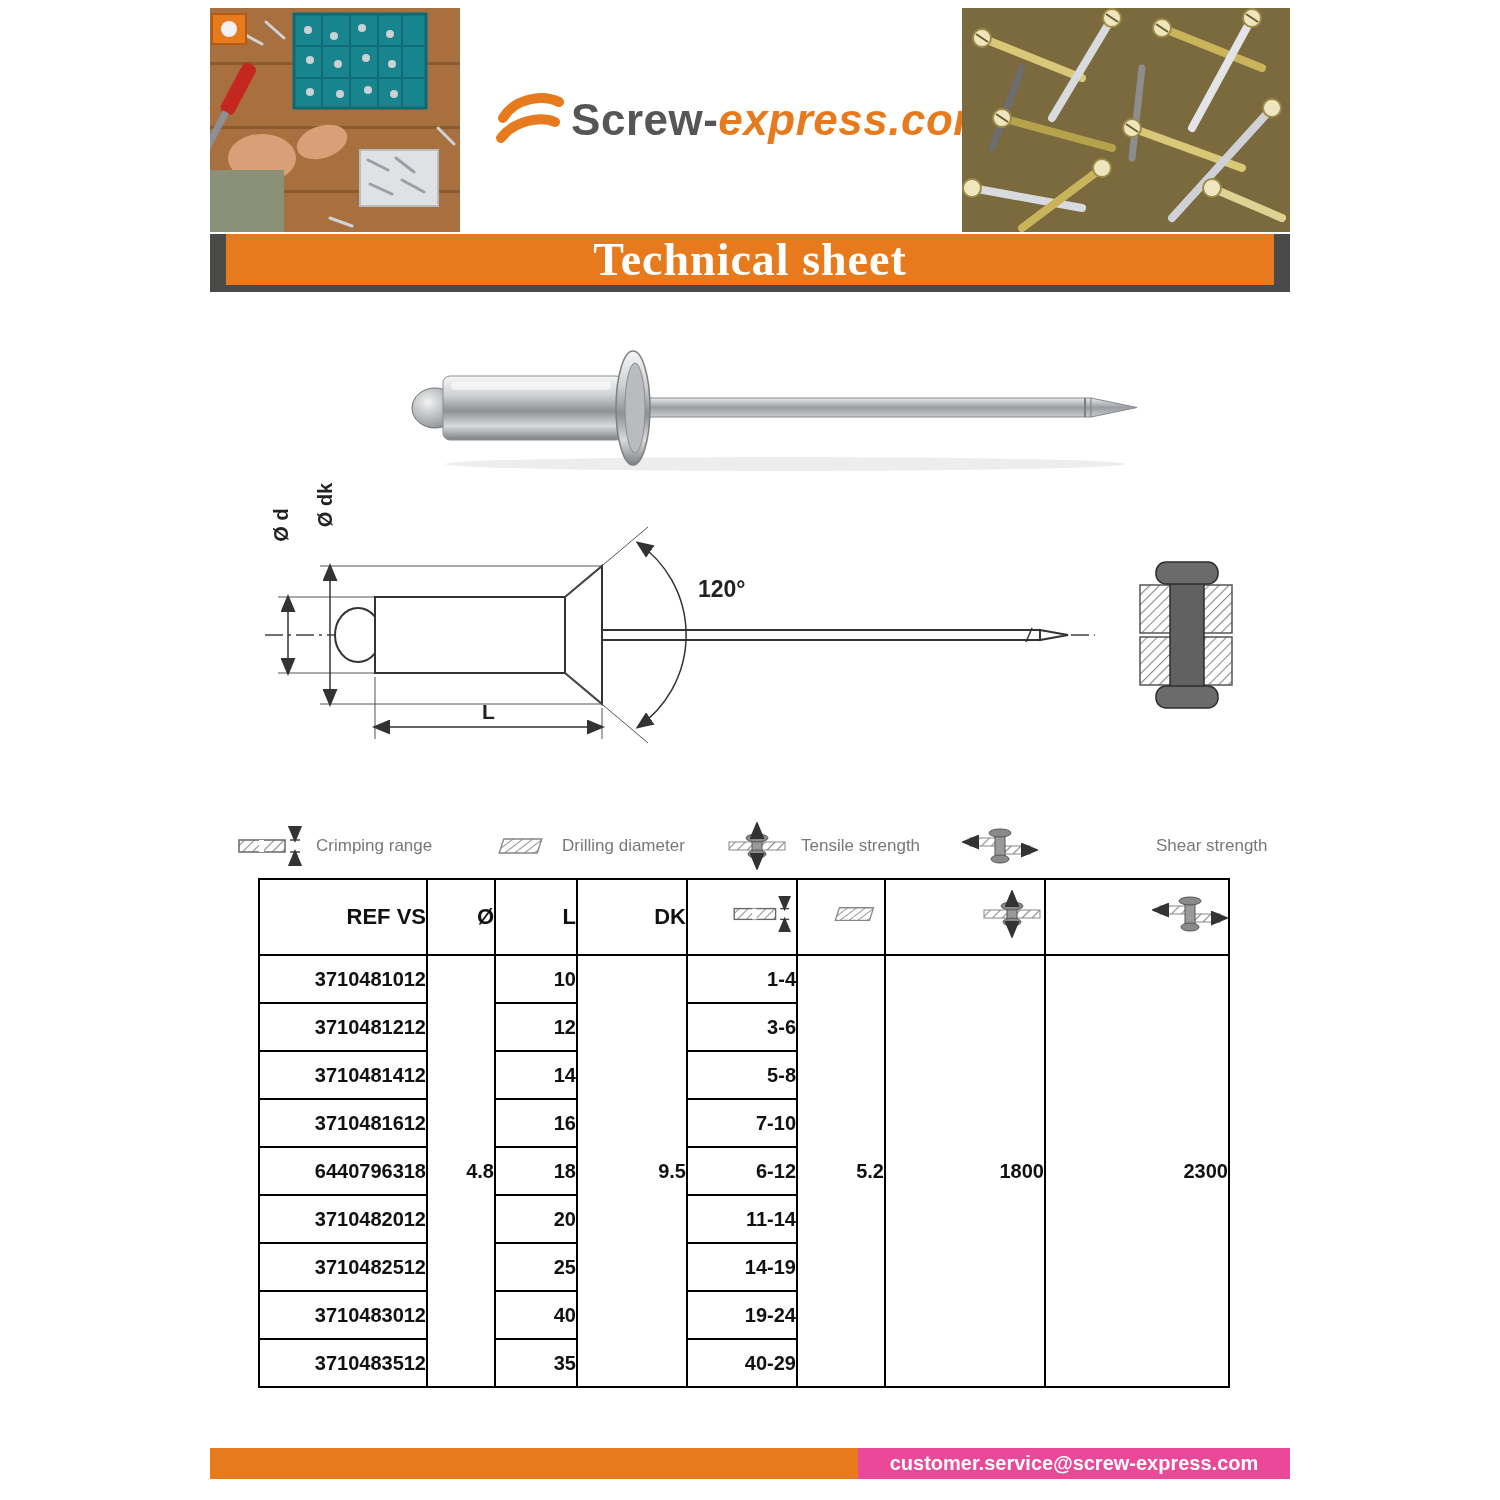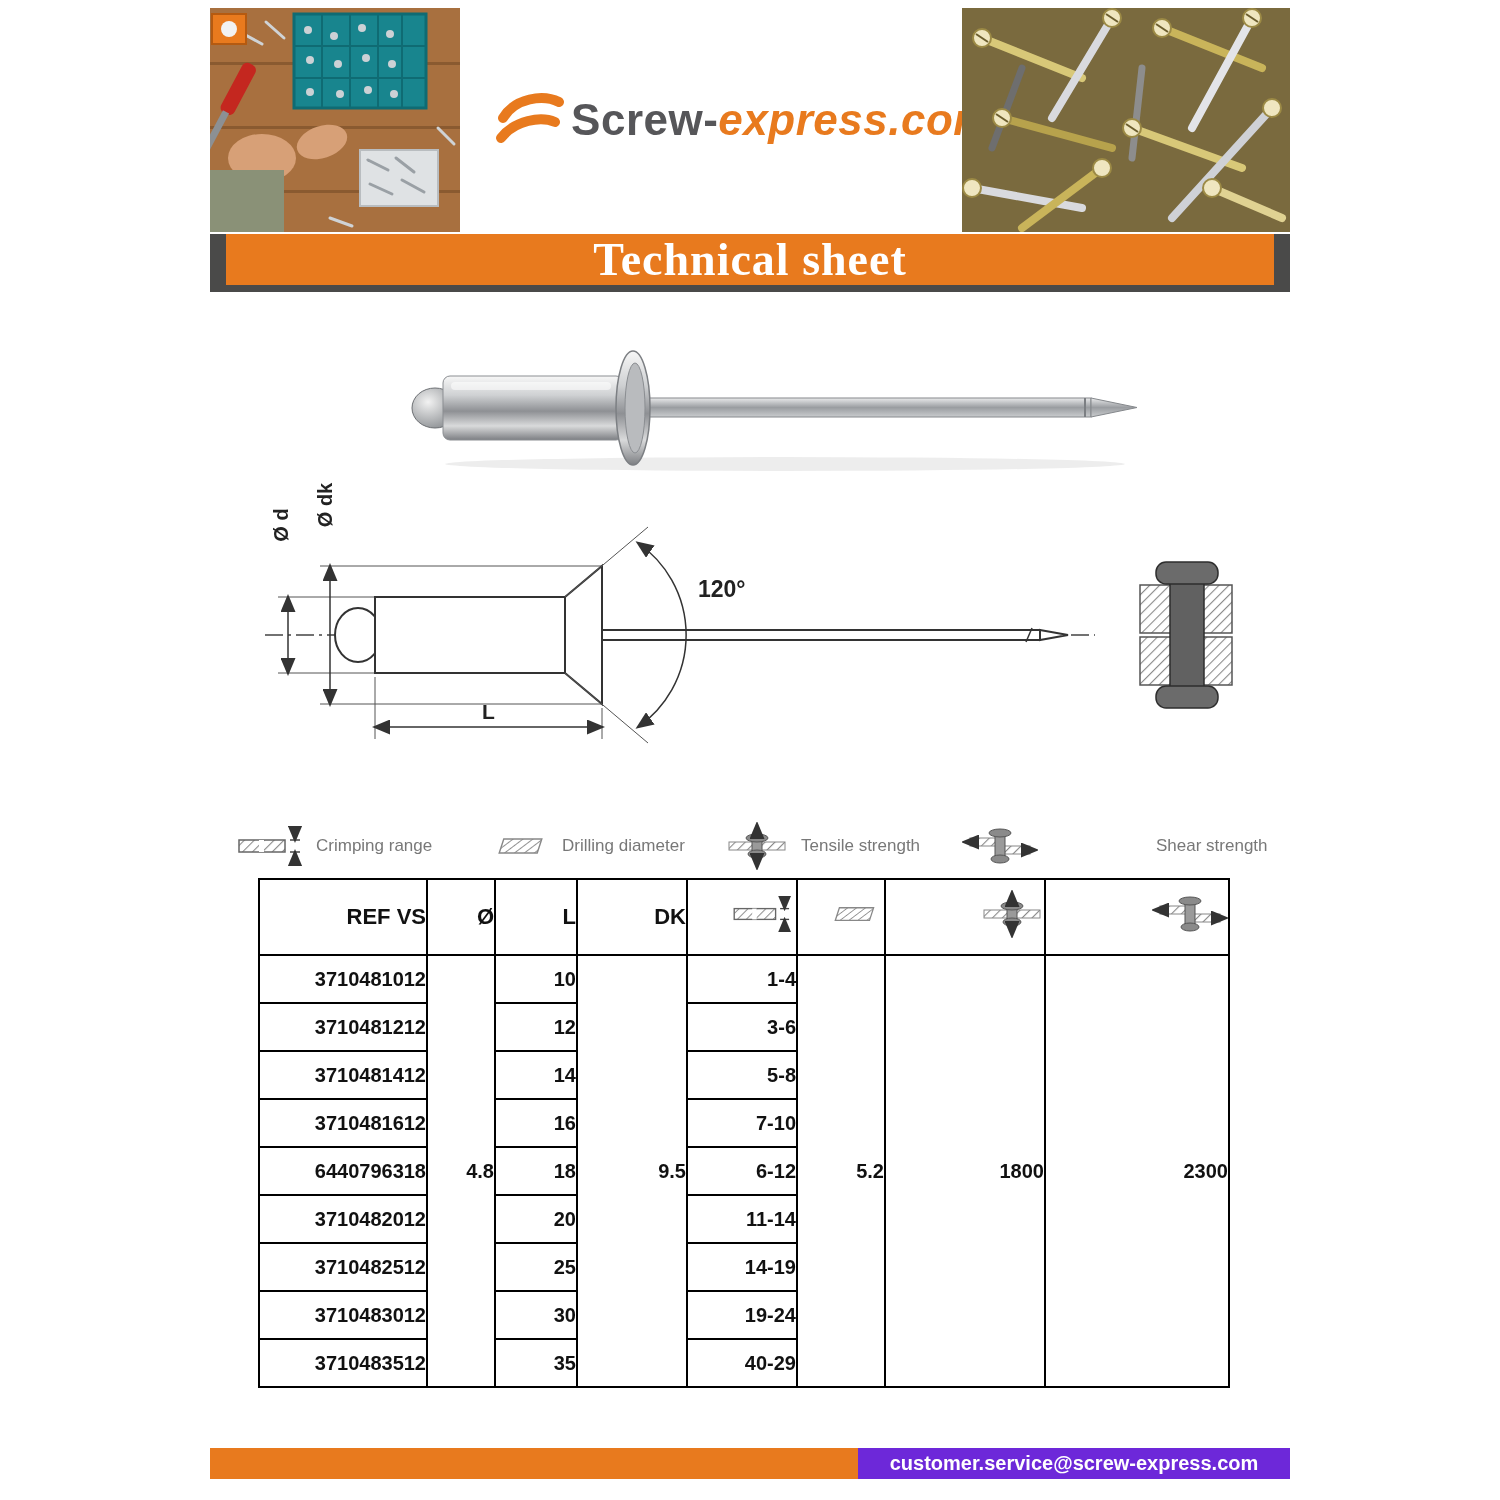--- a/index.html
+++ b/index.html
@@ -28,21 +28,21 @@
   
   .spec-table-wrap { left: 258px; top: 878px; }
   table { border-collapse: collapse; table-layout: fixed; width: 970px; background: #fff; }
   th, td { border: 2px solid #000; text-align: right; vertical-align: middle; color: #111; font-weight: bold; }
   th { height: 76px; font-size: 22px; }
   td { height: 48px; font-size: 20px; }
 
   
   .footer { left: 210px; top: 1448px; width: 1080px; height: 31px; display: flex; }
   .footer-orange { width: 648px; height: 100%; background: #e87a1e; }
-  .footer-dark { flex: 1; height: 100%; background: #6d28d9; display: flex; align-items: center; justify-content: center; }
+  .footer-dark { flex: 1; height: 100%; background: #ec4899; display: flex; align-items: center; justify-content: center; }
   .footer-email { color: #fff; font-weight: bold; font-size: 20px; }
 
   svg text { font-family: "Liberation Sans", sans-serif; }
 </style>
 </head>
 <body>
 
 <svg width="0" height="0" style="position:absolute" aria-hidden="true">
   <defs>
     <marker id="arr" markerWidth="12" markerHeight="10" refX="10" refY="5" orient="auto-start-reverse">
@@ -383,21 +383,21 @@
           <td>20</td>
           <td>11-14</td>
         </tr>
         <tr>
           <td>3710482512</td>
           <td>25</td>
           <td>14-19</td>
         </tr>
         <tr>
           <td>3710483012</td>
-          <td>30</td>
+          <td>40</td>
           <td>19-24</td>
         </tr>
         <tr>
           <td>3710483512</td>
           <td>35</td>
           <td>40-29</td>
         </tr>
       </tbody>
     </table>
   </div>

